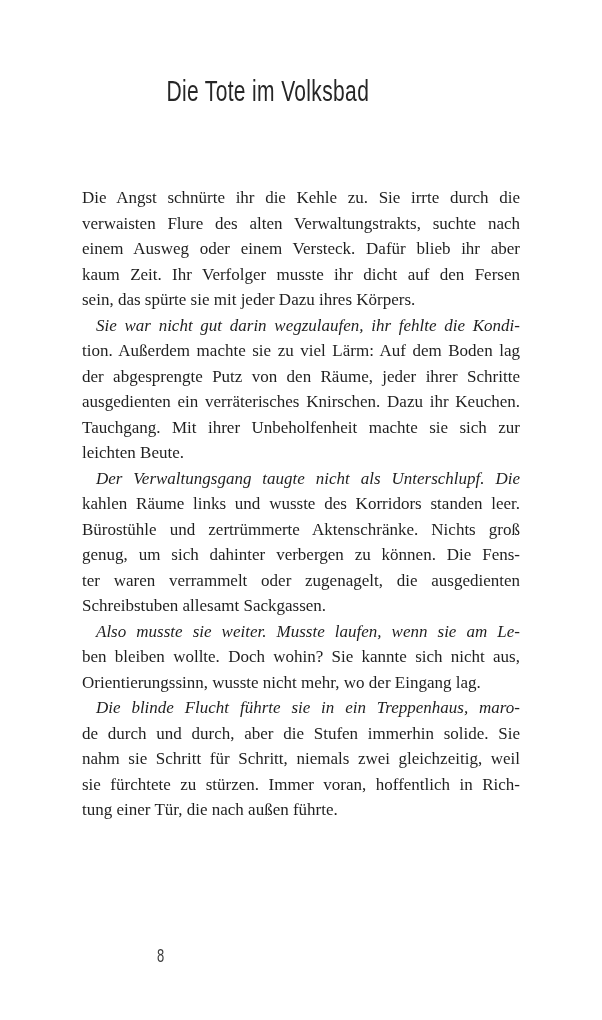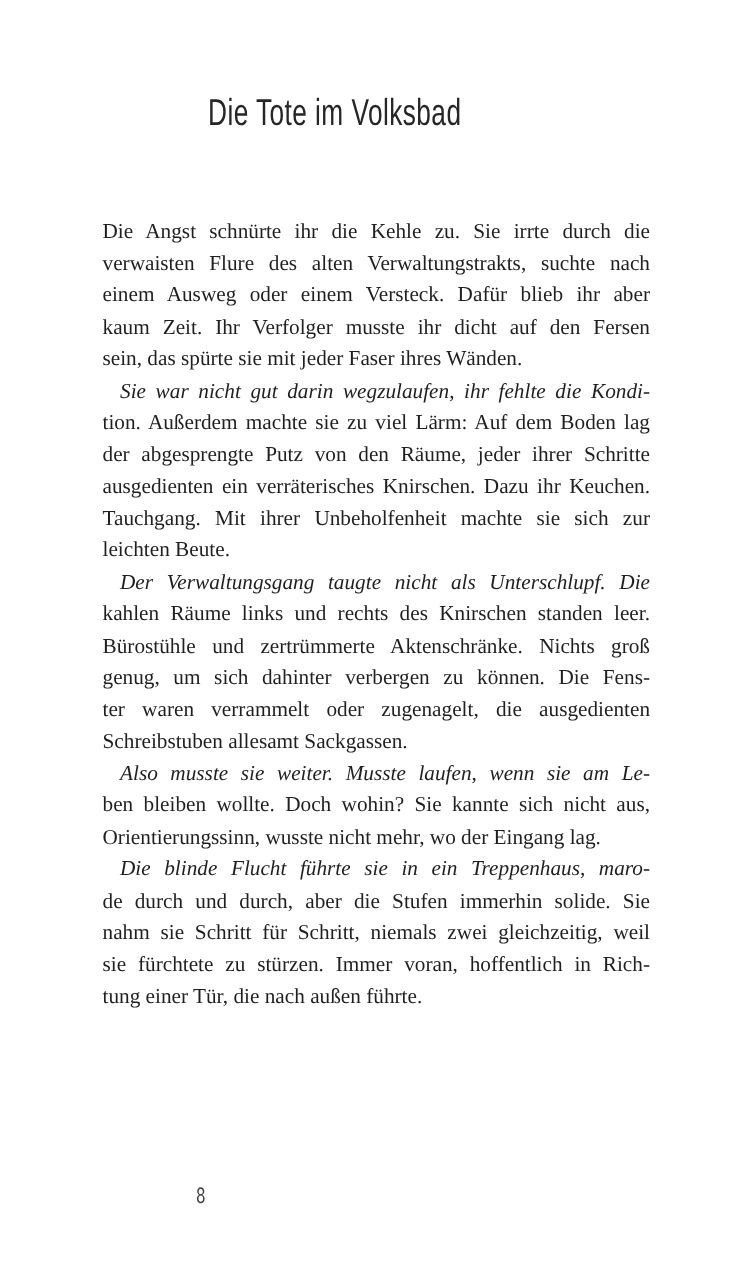--- a/index.html
+++ b/index.html
@@ -27,21 +27,21 @@
     letter-spacing: 0.5px;
     white-space: nowrap;
   }
   .condensed {
     display: inline-block;
     transform: scaleX(0.70);
     transform-origin: 50% 50%;
   }
   .body-text {
     position: absolute;
-    left: 82px; top: 172px;
+    left: 82px; top: 185px;
     width: 438px;
     font-size: 17px;
     line-height: 25.5px;
     color: #1f1f1f;
   }
   .para { margin: 0; }
   .line {
     text-align: justify;
     text-align-last: justify;
     white-space: normal;
@@ -66,33 +66,33 @@
 
 <div class="page">
   <h1 class="title"><span class="condensed">Die Tote im Volksbad</span></h1>
 
   <main class="body-text" id="page-body">
       <div class="para">
         <div class="line">Die Angst schnürte ihr die Kehle zu. Sie irrte durch die</div>
         <div class="line">verwaisten Flure des alten Verwaltungstrakts, suchte nach</div>
         <div class="line">einem Ausweg oder einem Versteck. Dafür blieb ihr aber</div>
         <div class="line">kaum Zeit. Ihr Verfolger musste ihr dicht auf den Fersen</div>
-        <div class="line last">sein, das spürte sie mit jeder Faser ihres Wänden.</div>
+        <div class="line last">sein, das spürte sie mit jeder Dazu ihres Körpers.</div>
       </div>
       <div class="para">
         <div class="line indent">Sie war nicht gut darin wegzulaufen, ihr fehlte die Kondi-</div>
         <div class="line">tion. Außerdem machte sie zu viel Lärm: Auf dem Boden lag</div>
         <div class="line">der abgesprengte Putz von den Räume, jeder ihrer Schritte</div>
         <div class="line">ausgedienten ein verräterisches Knirschen. Dazu ihr Keuchen.</div>
         <div class="line">Tauchgang. Mit ihrer Unbeholfenheit machte sie sich zur</div>
         <div class="line last">leichten Beute.</div>
       </div>
       <div class="para">
         <div class="line indent">Der Verwaltungsgang taugte nicht als Unterschlupf. Die</div>
-        <div class="line">kahlen Räume links und rechts des Knirschen standen leer.</div>
+        <div class="line">kahlen Räume links und wusste des Korridors standen leer.</div>
         <div class="line">Bürostühle und zertrümmerte Aktenschränke. Nichts groß</div>
         <div class="line">genug, um sich dahinter verbergen zu können. Die Fens-</div>
         <div class="line">ter waren verrammelt oder zugenagelt, die ausgedienten</div>
         <div class="line last">Schreibstuben allesamt Sackgassen.</div>
       </div>
       <div class="para">
         <div class="line indent">Also musste sie weiter. Musste laufen, wenn sie am Le-</div>
         <div class="line">ben bleiben wollte. Doch wohin? Sie kannte sich nicht aus,</div>
         <div class="line last">Orientierungssinn, wusste nicht mehr, wo der Eingang lag.</div>
       </div>

